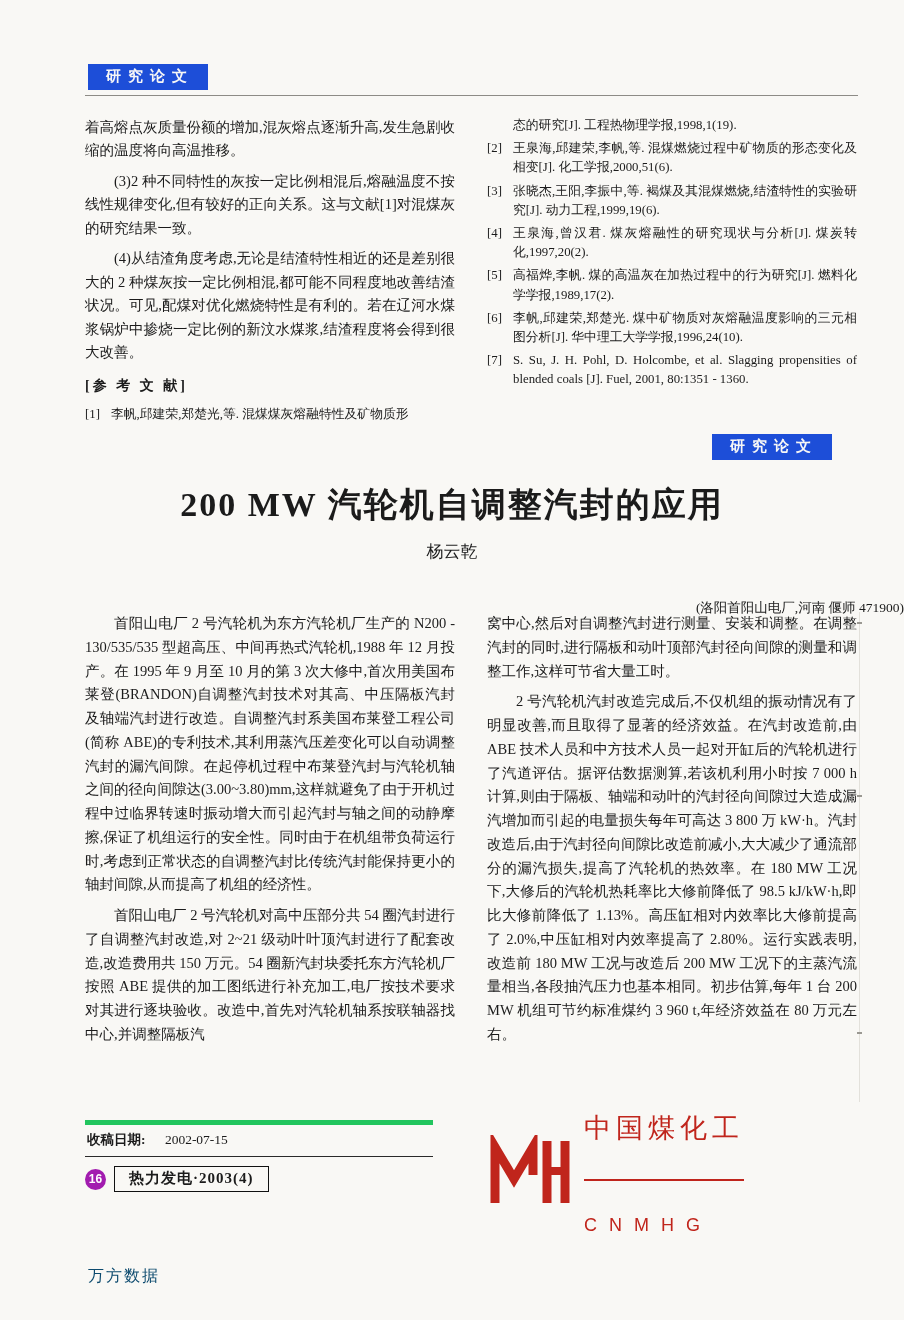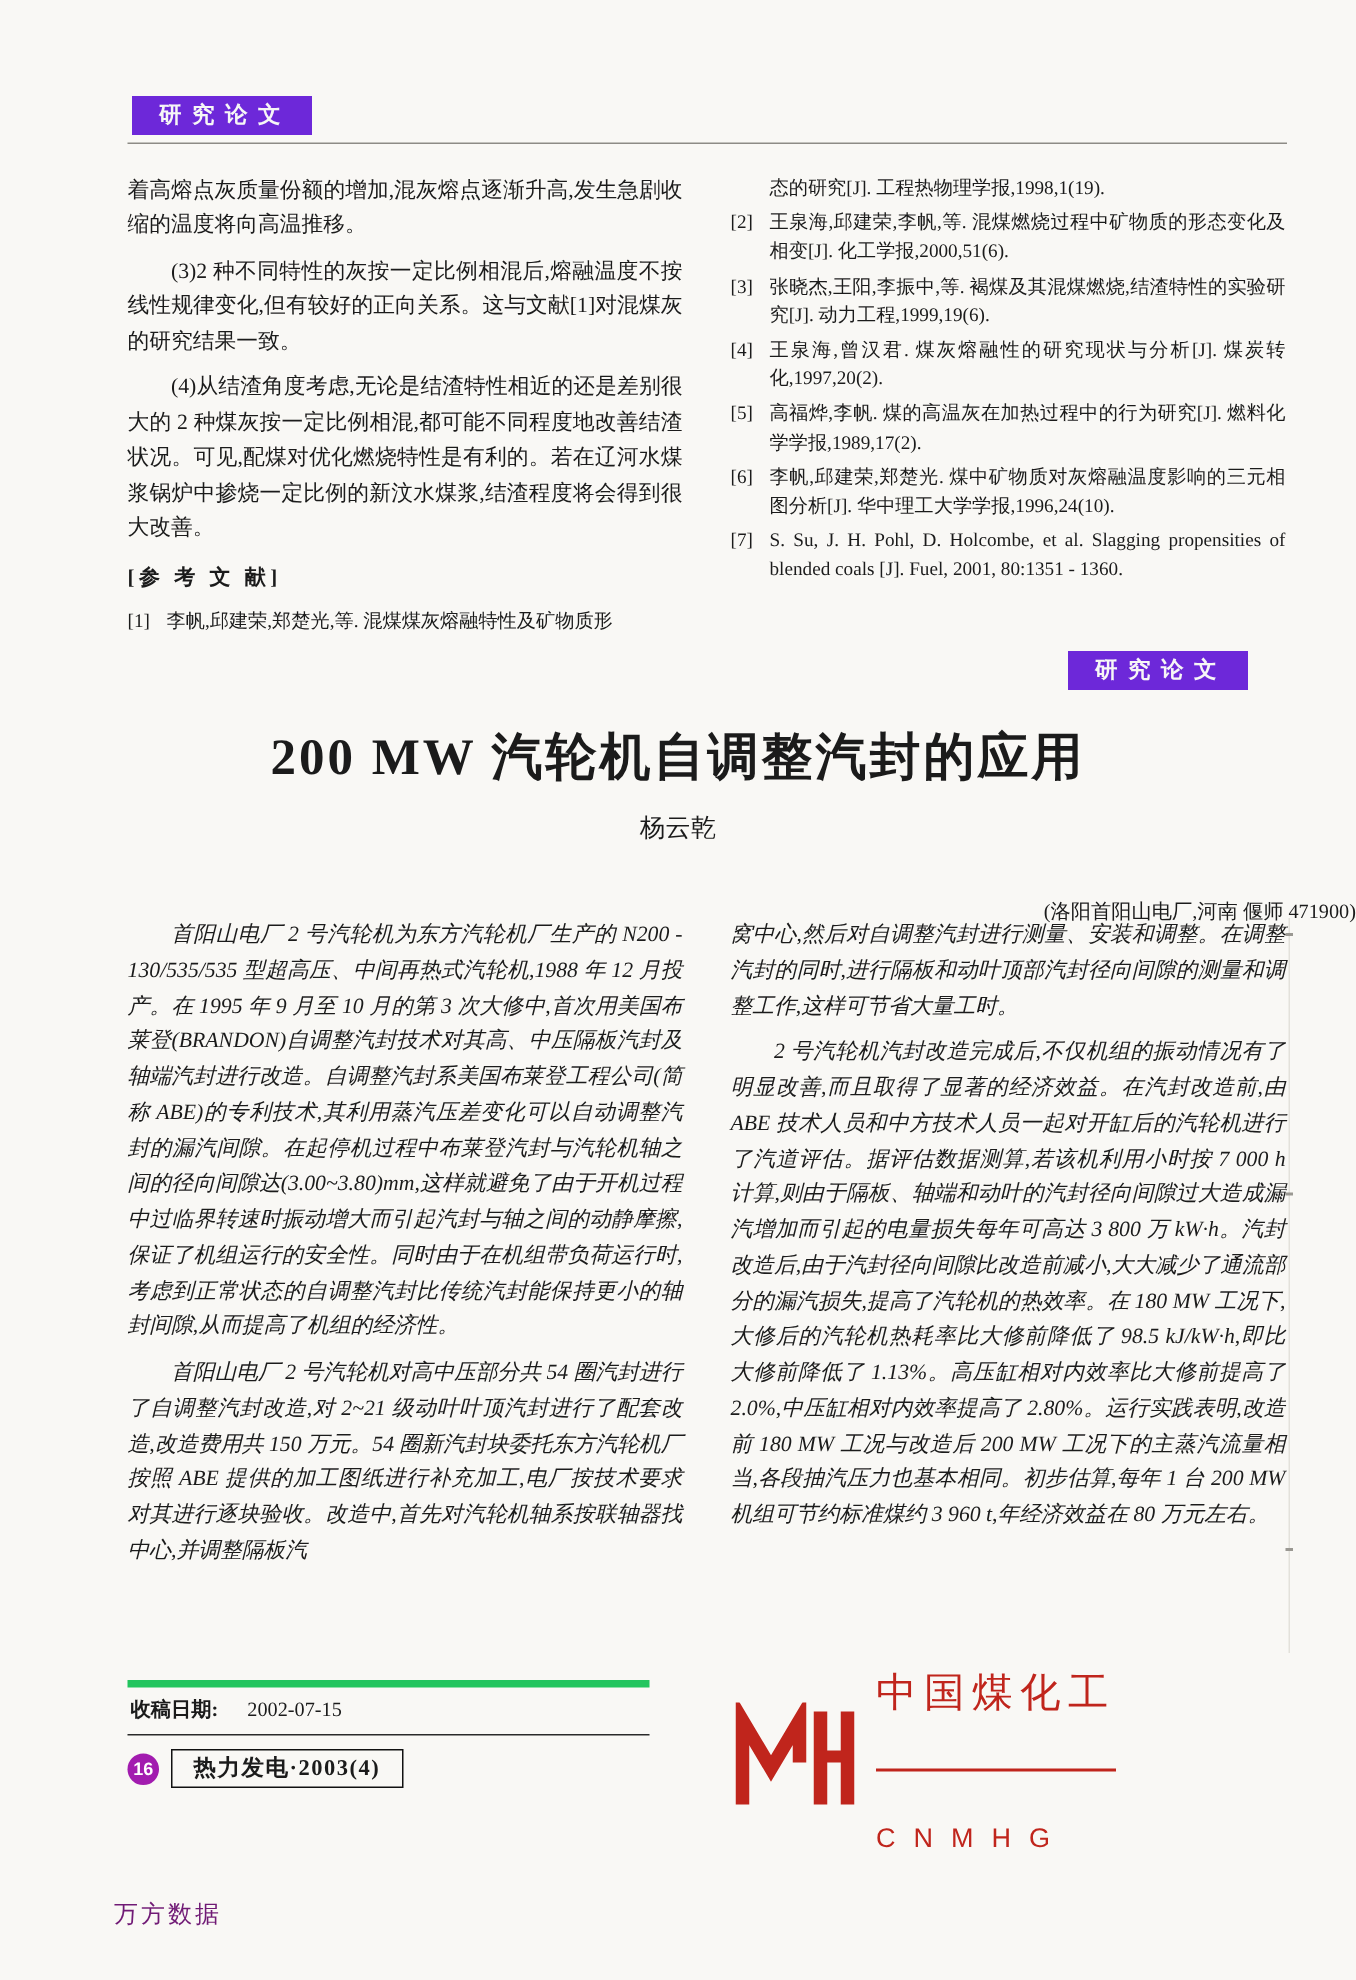--- a/index.html
+++ b/index.html
@@ -2,21 +2,21 @@
 <html><head>
 <meta charset="utf-8">
 <style>
   html,body { margin:0; padding:0; background:#d9d8d4; }
   .page {
     position:relative; width:904px; height:1320px; margin:0 auto;
     background:#f9f8f5; overflow:hidden; color:#1b1b1b;
     font-family:"Liberation Serif", serif;
   }
   .section-label {
-    display:inline-block; background:#6d28d9; color:#f6f6f6;
+    display:inline-block; background:#1d4ed8; color:#f6f6f6;
     font-family:"Liberation Sans", sans-serif; font-size:15px; font-weight:bold;
     letter-spacing:7px; padding:3px 14px 4px 18px;
   }
   .top-label-wrap { position:absolute; left:88px; top:64px; }
   .rule { position:absolute; left:85px; right:46px; top:95px; height:1px; background:#8d8b86; }
 
   .cols { display:flex; gap:32px; }
   .col { flex:1; min-width:0; }
 
   .top-section { position:absolute; left:85px; top:116px; width:772px; font-size:14.5px; line-height:1.62; }
@@ -29,41 +29,41 @@
   .ref { position:relative; padding-left:26px; font-size:12.8px; line-height:1.5; text-align:justify; }
   .ref-num { position:absolute; left:0; top:0; }
 
   .right-label-wrap { position:absolute; right:72px; top:434px; }
 
   .title { position:absolute; left:0; top:482px; width:100%; text-align:center; margin:0;
            font-size:34px; font-weight:bold; letter-spacing:2px; }
   .author { position:absolute; left:0; top:540px; width:100%; text-align:center; font-size:17px; }
   .affiliation { position:absolute; left:0; top:567px; width:100%; text-align:right; font-size:13.5px;margin-top:32px; }
 
-  .body-section { position:absolute; left:85px; top:612px; width:772px; font-size:14.5px; line-height:1.64;font-style:italic; }
+  .body-section { position:absolute; left:85px; top:612px; width:772px; font-size:14.5px; line-height:1.64; }
 
   .received { position:absolute; left:85px; top:1120px; width:344px;
               border-top:5px solid #22c55e; border-bottom:1px solid #2a2a2a;
               padding:6px 2px 7px; font-size:13.5px; }
   .received-label { font-weight:bold; margin-right:16px; }
 
   .footer { position:absolute; left:85px; top:1166px; display:flex; align-items:center; }
   .page-badge { display:inline-flex; width:21px; height:21px; border-radius:50%; background:#a21caf;
                 color:#fff; font-family:"Liberation Sans", sans-serif; font-size:12px; font-weight:bold;
                 align-items:center; justify-content:center; }
   .journal-box { display:inline-block; border:1.5px solid #111; padding:2px 14px 3px; margin-left:8px;
                  font-weight:bold; font-size:15px; letter-spacing:1px; }
 
   .logo { position:absolute; left:486px; top:1110px; display:flex; align-items:center; gap:12px; }
   .logo-text { display:flex; flex-direction:column;gap:29px; }
   .logo-cn { color:#c0251c; font-size:27px; letter-spacing:5px; font-family:"Liberation Sans", sans-serif; }
   .logo-line { height:2px; background:#c0251c; margin:4px 0 5px; }
   .logo-en { color:#c0251c; font-family:"Liberation Sans", sans-serif; font-size:18px; letter-spacing:12px; }
 
-  .watermark { position:absolute; left:76px; top:1266px; font-size:16px; color:#701a75; letter-spacing:2px; }
+  .watermark { position:absolute; left:88px; top:1266px; font-size:16px; color:#0c4a6e; letter-spacing:2px; }
 
   .scan-vline { position:absolute; right:44px; top:612px; height:490px; width:1px; background:#e3e1db; }
   .scan-dash { position:absolute; right:42px; width:5px; height:2px; background:#9a9892; }
 </style>
 </head>
 <body>
 
 <div class="page">
 
   <div class="top-label-wrap">

